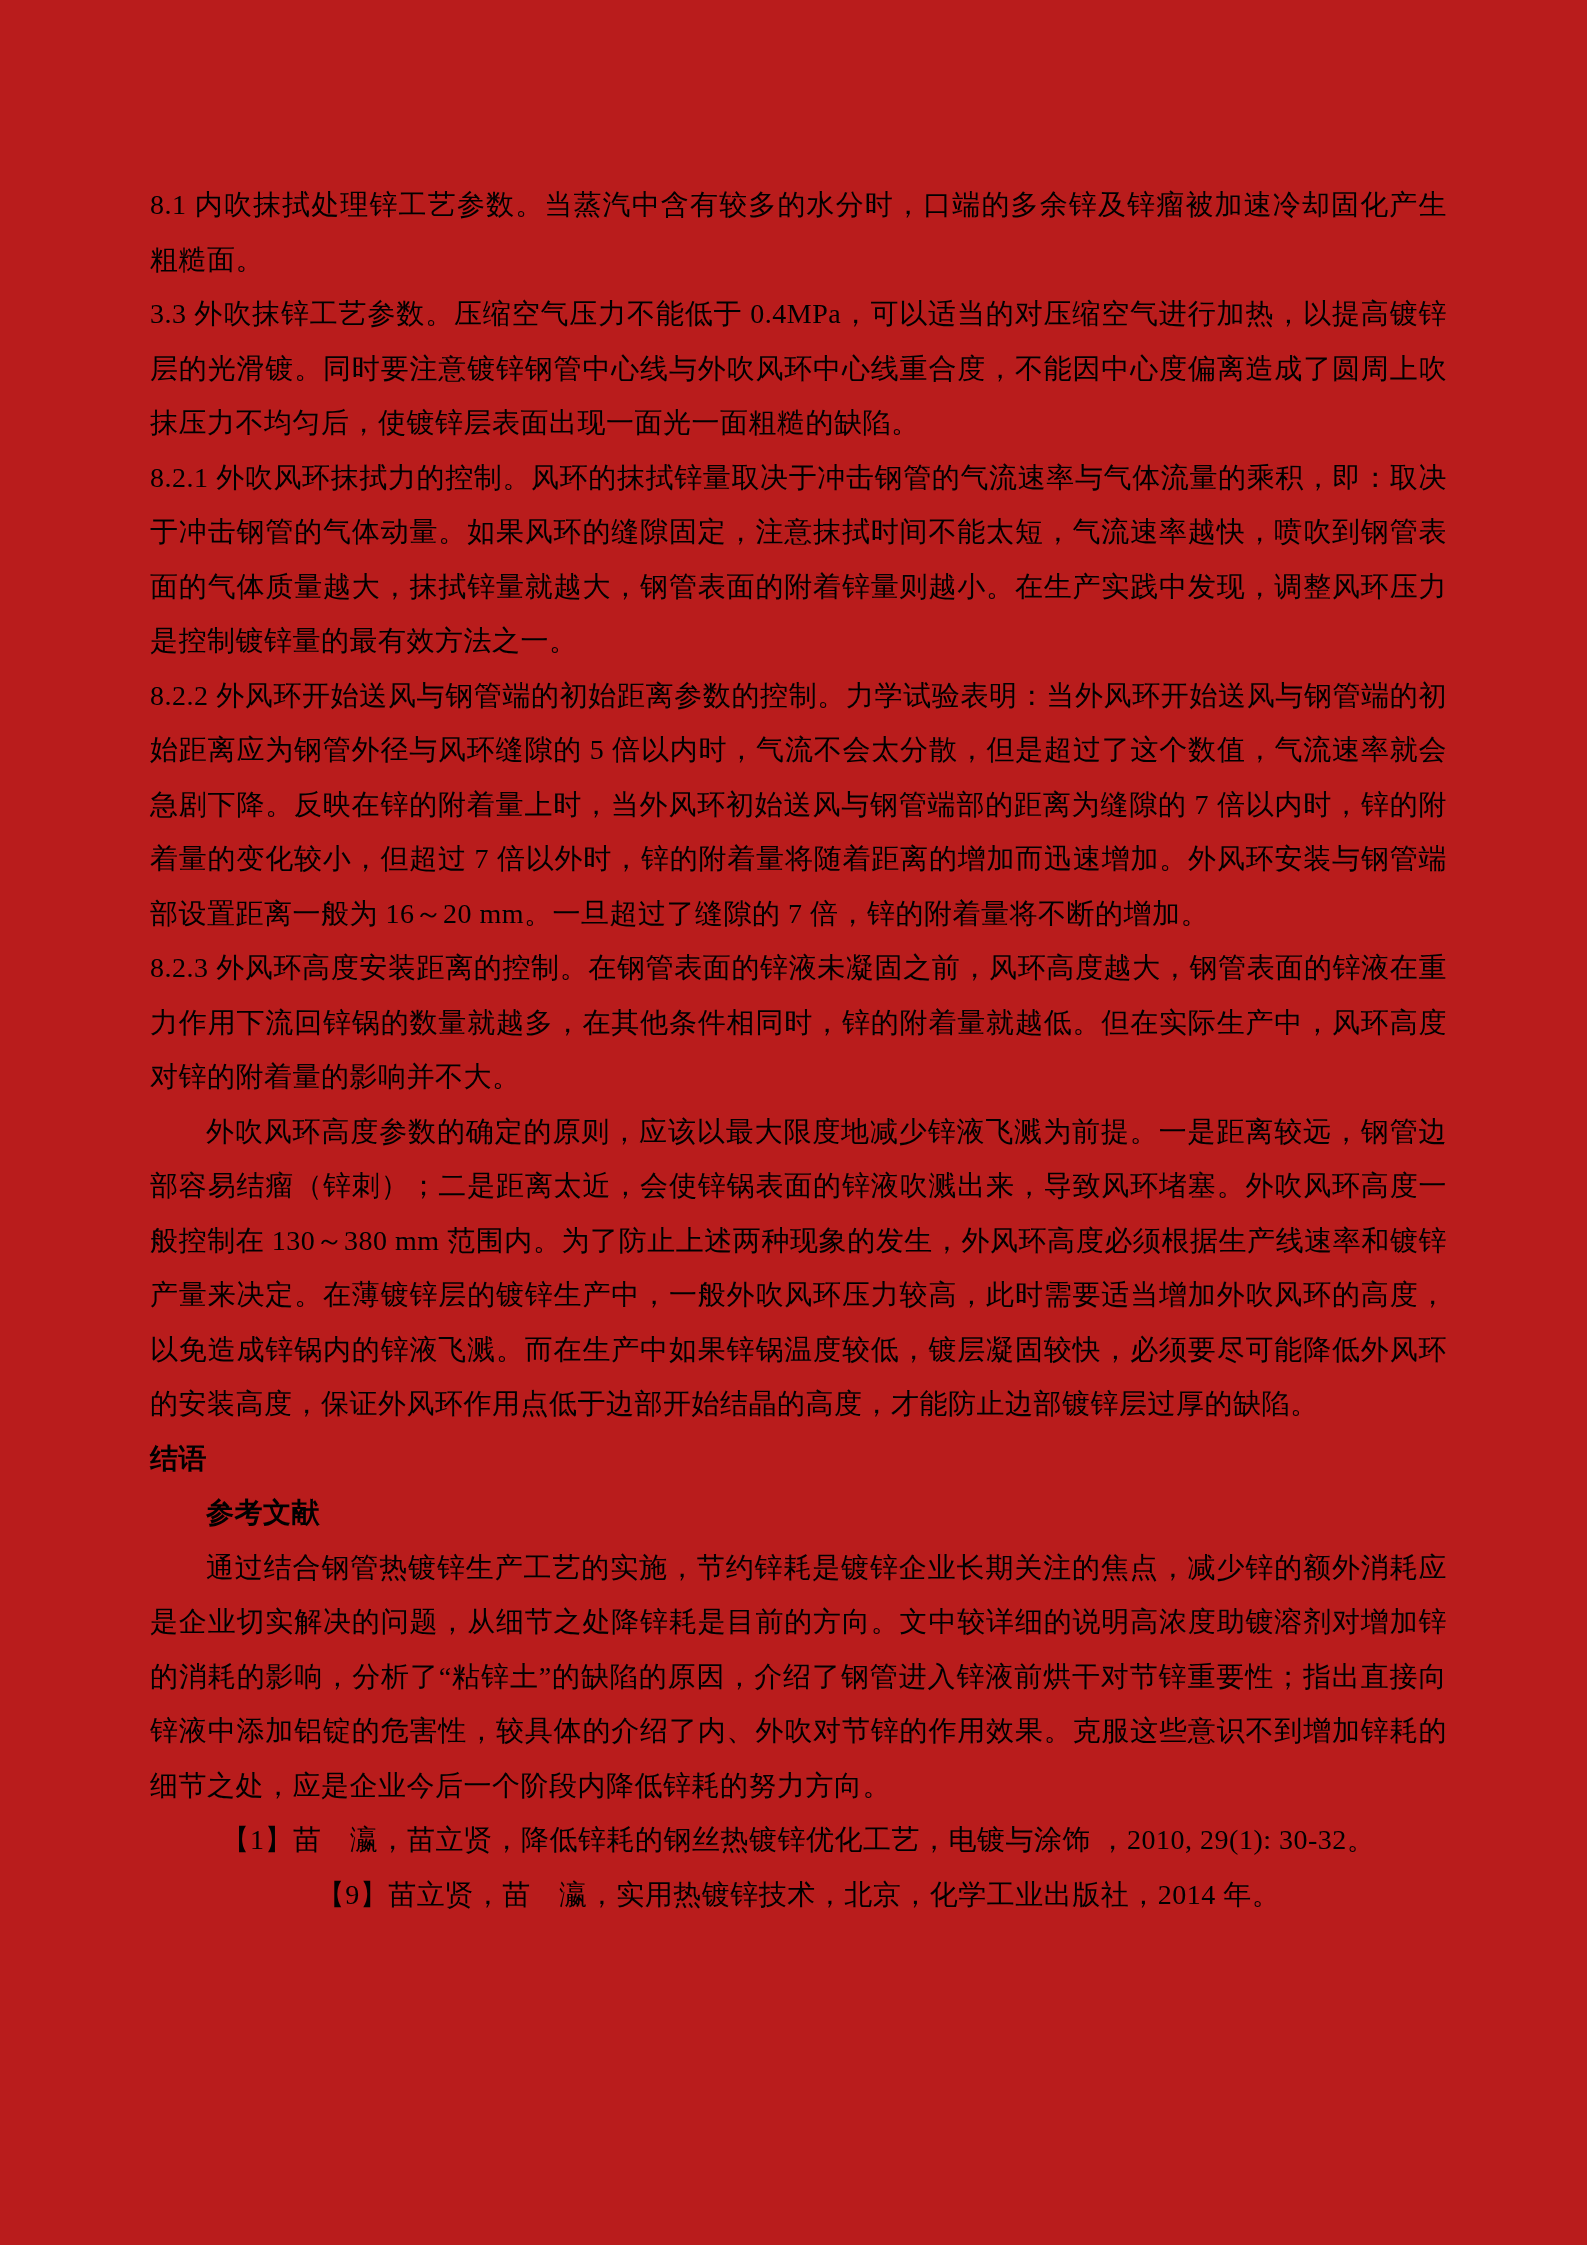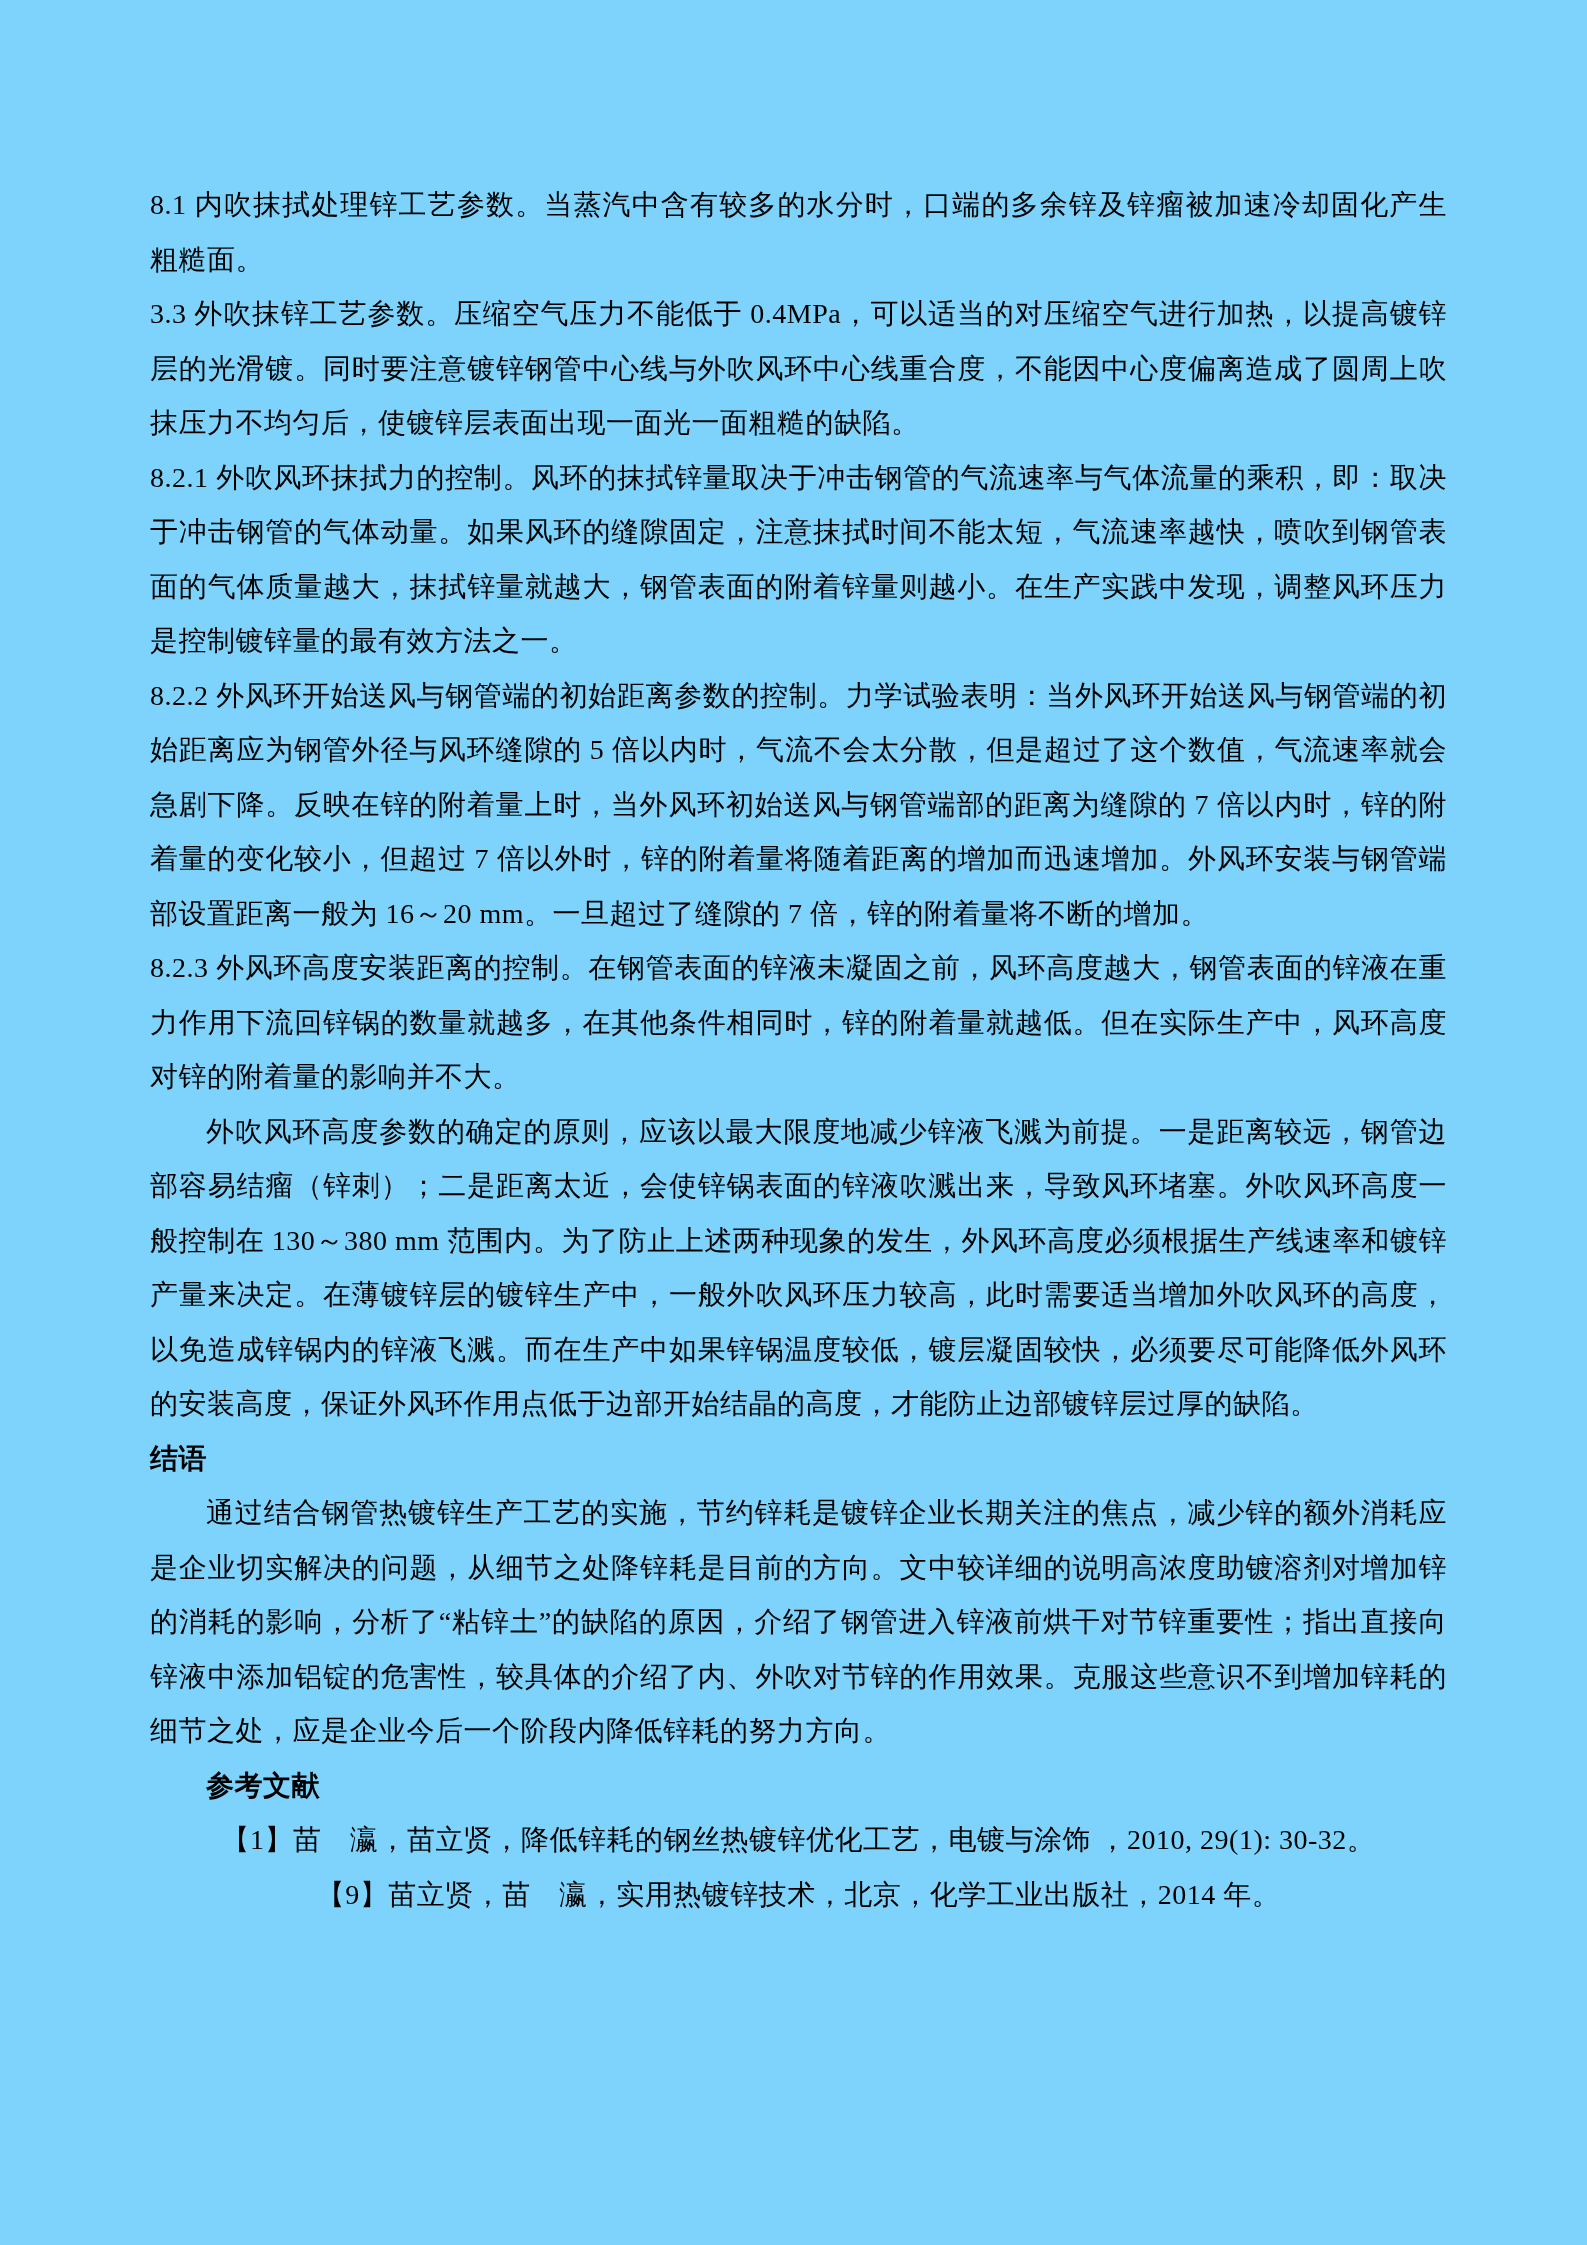--- a/index.html
+++ b/index.html
@@ -33,25 +33,25 @@
   .para.bold {
     font-weight: bold;
   }
   .para.ref {
     text-align: center;
   }
 </style>
 </head>
 <body>
 
-<div class="page" style="background: #7dd3fc; color: rgb(0, 0, 0);">
+<div class="page" style="background: #b91c1c; color: rgb(0, 0, 0);">
   <p class="para">8.1 内吹抹拭处理锌工艺参数。当蒸汽中含有较多的水分时，口端的多余锌及锌瘤被加速冷却固化产生粗糙面。</p>
   <p class="para">3.3 外吹抹锌工艺参数。压缩空气压力不能低于 0.4MPa，可以适当的对压缩空气进行加热，以提高镀锌层的光滑镀。同时要注意镀锌钢管中心线与外吹风环中心线重合度，不能因中心度偏离造成了圆周上吹抹压力不均匀后，使镀锌层表面出现一面光一面粗糙的缺陷。</p>
   <p class="para">8.2.1 外吹风环抹拭力的控制。风环的抹拭锌量取决于冲击钢管的气流速率与气体流量的乘积，即：取决于冲击钢管的气体动量。如果风环的缝隙固定，注意抹拭时间不能太短，气流速率越快，喷吹到钢管表面的气体质量越大，抹拭锌量就越大，钢管表面的附着锌量则越小。在生产实践中发现，调整风环压力是控制镀锌量的最有效方法之一。</p>
   <p class="para">8.2.2 外风环开始送风与钢管端的初始距离参数的控制。力学试验表明：当外风环开始送风与钢管端的初始距离应为钢管外径与风环缝隙的 5 倍以内时，气流不会太分散，但是超过了这个数值，气流速率就会急剧下降。反映在锌的附着量上时，当外风环初始送风与钢管端部的距离为缝隙的 7 倍以内时，锌的附着量的变化较小，但超过 7 倍以外时，锌的附着量将随着距离的增加而迅速增加。外风环安装与钢管端部设置距离一般为 16～20 mm。一旦超过了缝隙的 7 倍，锌的附着量将不断的增加。</p>
   <p class="para">8.2.3 外风环高度安装距离的控制。在钢管表面的锌液未凝固之前，风环高度越大，钢管表面的锌液在重力作用下流回锌锅的数量就越多，在其他条件相同时，锌的附着量就越低。但在实际生产中，风环高度对锌的附着量的影响并不大。</p>
   <p class="para indent">外吹风环高度参数的确定的原则，应该以最大限度地减少锌液飞溅为前提。一是距离较远，钢管边部容易结瘤（锌刺）；二是距离太近，会使锌锅表面的锌液吹溅出来，导致风环堵塞。外吹风环高度一般控制在 130～380 mm 范围内。为了防止上述两种现象的发生，外风环高度必须根据生产线速率和镀锌产量来决定。在薄镀锌层的镀锌生产中，一般外吹风环压力较高，此时需要适当增加外吹风环的高度，以免造成锌锅内的锌液飞溅。而在生产中如果锌锅温度较低，镀层凝固较快，必须要尽可能降低外风环的安装高度，保证外风环作用点低于边部开始结晶的高度，才能防止边部镀锌层过厚的缺陷。</p>
   <p class="para bold">结语</p>
+  <p class="para bold indent">参考文献</p>
   <p class="para indent">通过结合钢管热镀锌生产工艺的实施，节约锌耗是镀锌企业长期关注的焦点，减少锌的额外消耗应是企业切实解决的问题，从细节之处降锌耗是目前的方向。文中较详细的说明高浓度助镀溶剂对增加锌的消耗的影响，分析了“粘锌土”的缺陷的原因，介绍了钢管进入锌液前烘干对节锌重要性；指出直接向锌液中添加铝锭的危害性，较具体的介绍了内、外吹对节锌的作用效果。克服这些意识不到增加锌耗的细节之处，应是企业今后一个阶段内降低锌耗的努力方向。</p>
-  <p class="para bold indent">参考文献</p>
   <p class="para ref">【1】苗　瀛，苗立贤，降低锌耗的钢丝热镀锌优化工艺，电镀与涂饰 ，2010, 29(1): 30-32。</p>
   <p class="para ref">【9】苗立贤，苗　瀛，实用热镀锌技术，北京，化学工业出版社，2014 年。</p>
 </div>
 
 </body></html>

